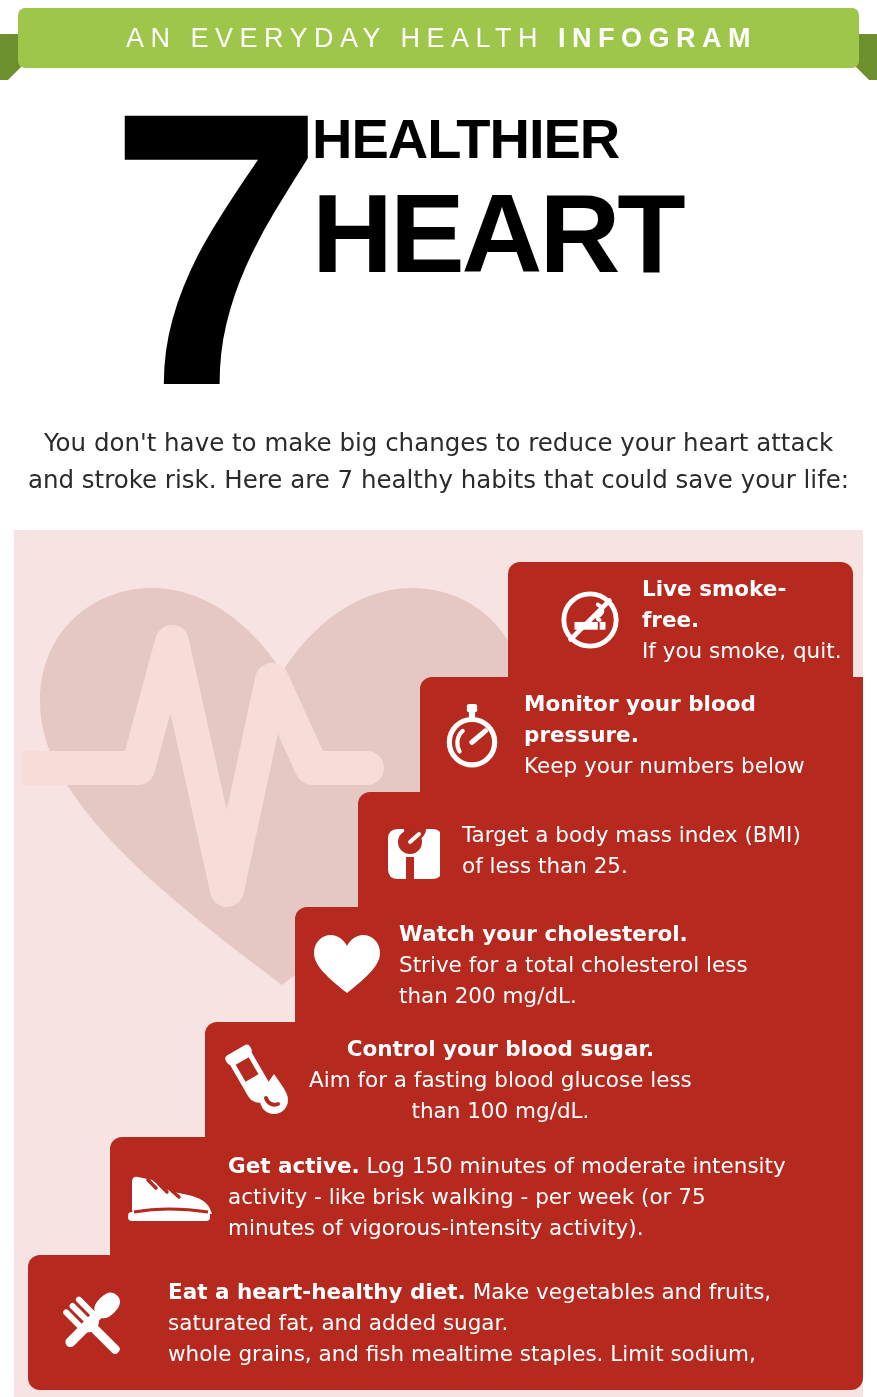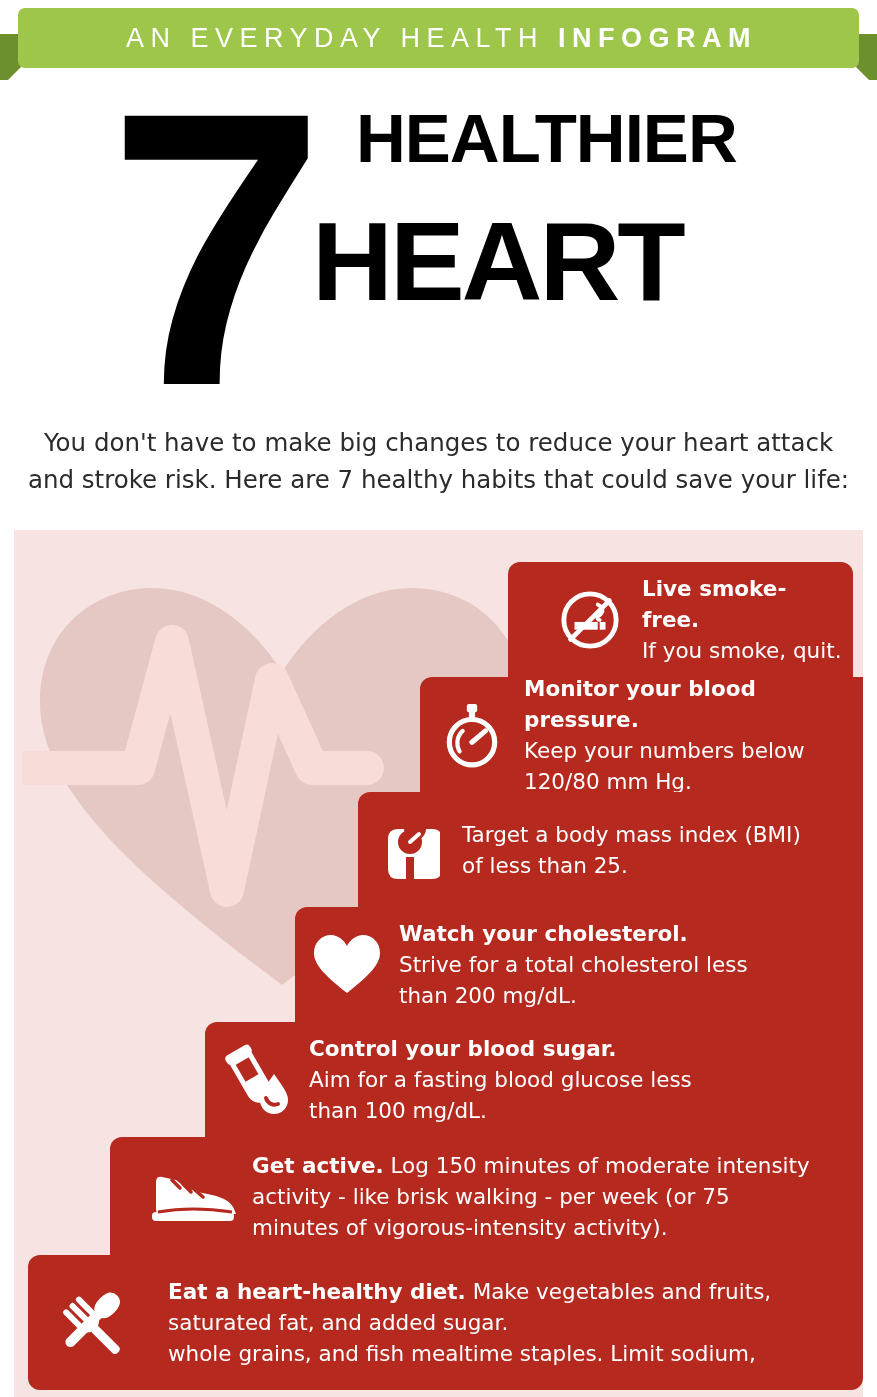--- a/index.html
+++ b/index.html
@@ -85,22 +85,22 @@
   }
   .head-lines {
     position: absolute;
     left: 312px; top: 8px;
     font-family: "Liberation Sans", sans-serif;
     font-weight: bold;
     color: #000000;
     letter-spacing: -1px;
   }
   .head-l1 { font-size: 76px; line-height: 74px; }
-  .head-l2 { font-size: 69px; line-height: 78px; margin-left: 44px; }
-  .head-l3 { font-size: 112px; line-height: 112px; letter-spacing: -3px; margin-top: 28px; }
+  .head-l2 { font-size: 56px; line-height: 78px; }
+  .head-l3 { font-size: 112px; line-height: 112px; letter-spacing: -3px; }
 
   
   .subtitle {
     position: absolute;
     left: 0; top: 424px;
     width: 877px;
     text-align: center;
     font-family: "DejaVu Sans", sans-serif;
     font-size: 24.5px;
     line-height: 37px;
@@ -129,22 +129,22 @@
     position: absolute;
     background: #B5291F;
     display: flex;
     align-items: center;
     box-sizing: border-box;
   }
   .step-1 { left: 494px; top: 32px;  width: 345px; height: 115px; border-radius: 12px 12px 0 0; }
   .step-2 { left: 406px; top: 147px; width: 443px; height: 115px; border-radius: 12px 0 0 0; }
   .step-3 { left: 344px; top: 262px; width: 505px; height: 115px; border-radius: 12px 0 0 0; }
   .step-4 { left: 281px; top: 377px; width: 672px; height: 115px; border-radius: 12px 0 0 0; }
-  .step-5 { left: 191px; top: 492px; width: 670px; height: 115px; border-radius: 12px 0 0 0; }
-  .step-6 { left:  96px; top: 607px; width: 753px; height: 118px; border-radius: 12px 0 0 0; padding-left: 24px; }
+  .step-5 { left: 191px; top: 492px; width: 670px; height: 115px; border-radius: 12px 0 0 0; text-align: center; }
+  .step-6 { left:  96px; top: 607px; width: 753px; height: 118px; border-radius: 12px 0 0 0; }
   .step-7 { left:  14px; top: 725px; width: 835px; height: 135px; border-radius: 12px 0 12px 12px; }
 
   .step-icon {
     flex: 0 0 auto;
     display: flex;
     align-items: center;
     justify-content: center;
   }
   .step-1 .step-icon { width: 104px; }
   .step-2 .step-icon { width: 104px; }
@@ -226,21 +226,20 @@
           <rect x="27" y="2" width="10" height="8" rx="2" fill="#fff"></rect>
           <rect x="29" y="8" width="6" height="8" fill="#fff"></rect>
           <circle cx="32" cy="39" r="22" fill="none" stroke="#fff" stroke-width="5"></circle>
           <path d="M20 48 a16 16 0 0 1 3 -20" fill="none" stroke="#fff" stroke-width="4" stroke-linecap="round"></path>
           <line x1="32" y1="39" x2="45" y2="28" stroke="#fff" stroke-width="5" stroke-linecap="round"></line>
         </svg>
       </div>
       <div class="step-text">
         <span class="lead nowrapline">Monitor your blood pressure.</span>
         <span class="nowrapline">Keep your numbers below</span>
-        <span class="nowrapline">120/80 mm Hg.</span>
       </div>
     </div>
 
     <div class="step step-3">
       <div class="step-icon">
         <svg width="60" height="66" viewBox="0 0 60 66">
           <path d="M8 22 q0 -10 10 -10 h6 a10 10 0 0 0 22 0 h6 q10 0 10 10 v30 q0 10 -10 10 h-34 q-10 0 -10 -10 z" fill="#fff"></path>
           <circle cx="30" cy="25" r="12" fill="#B5291F"></circle>
           <line x1="30" y1="25" x2="39" y2="17" stroke="#fff" stroke-width="4" stroke-linecap="round"></line>
           <rect x="26" y="40" width="8" height="22" fill="#B5291F"></rect>

